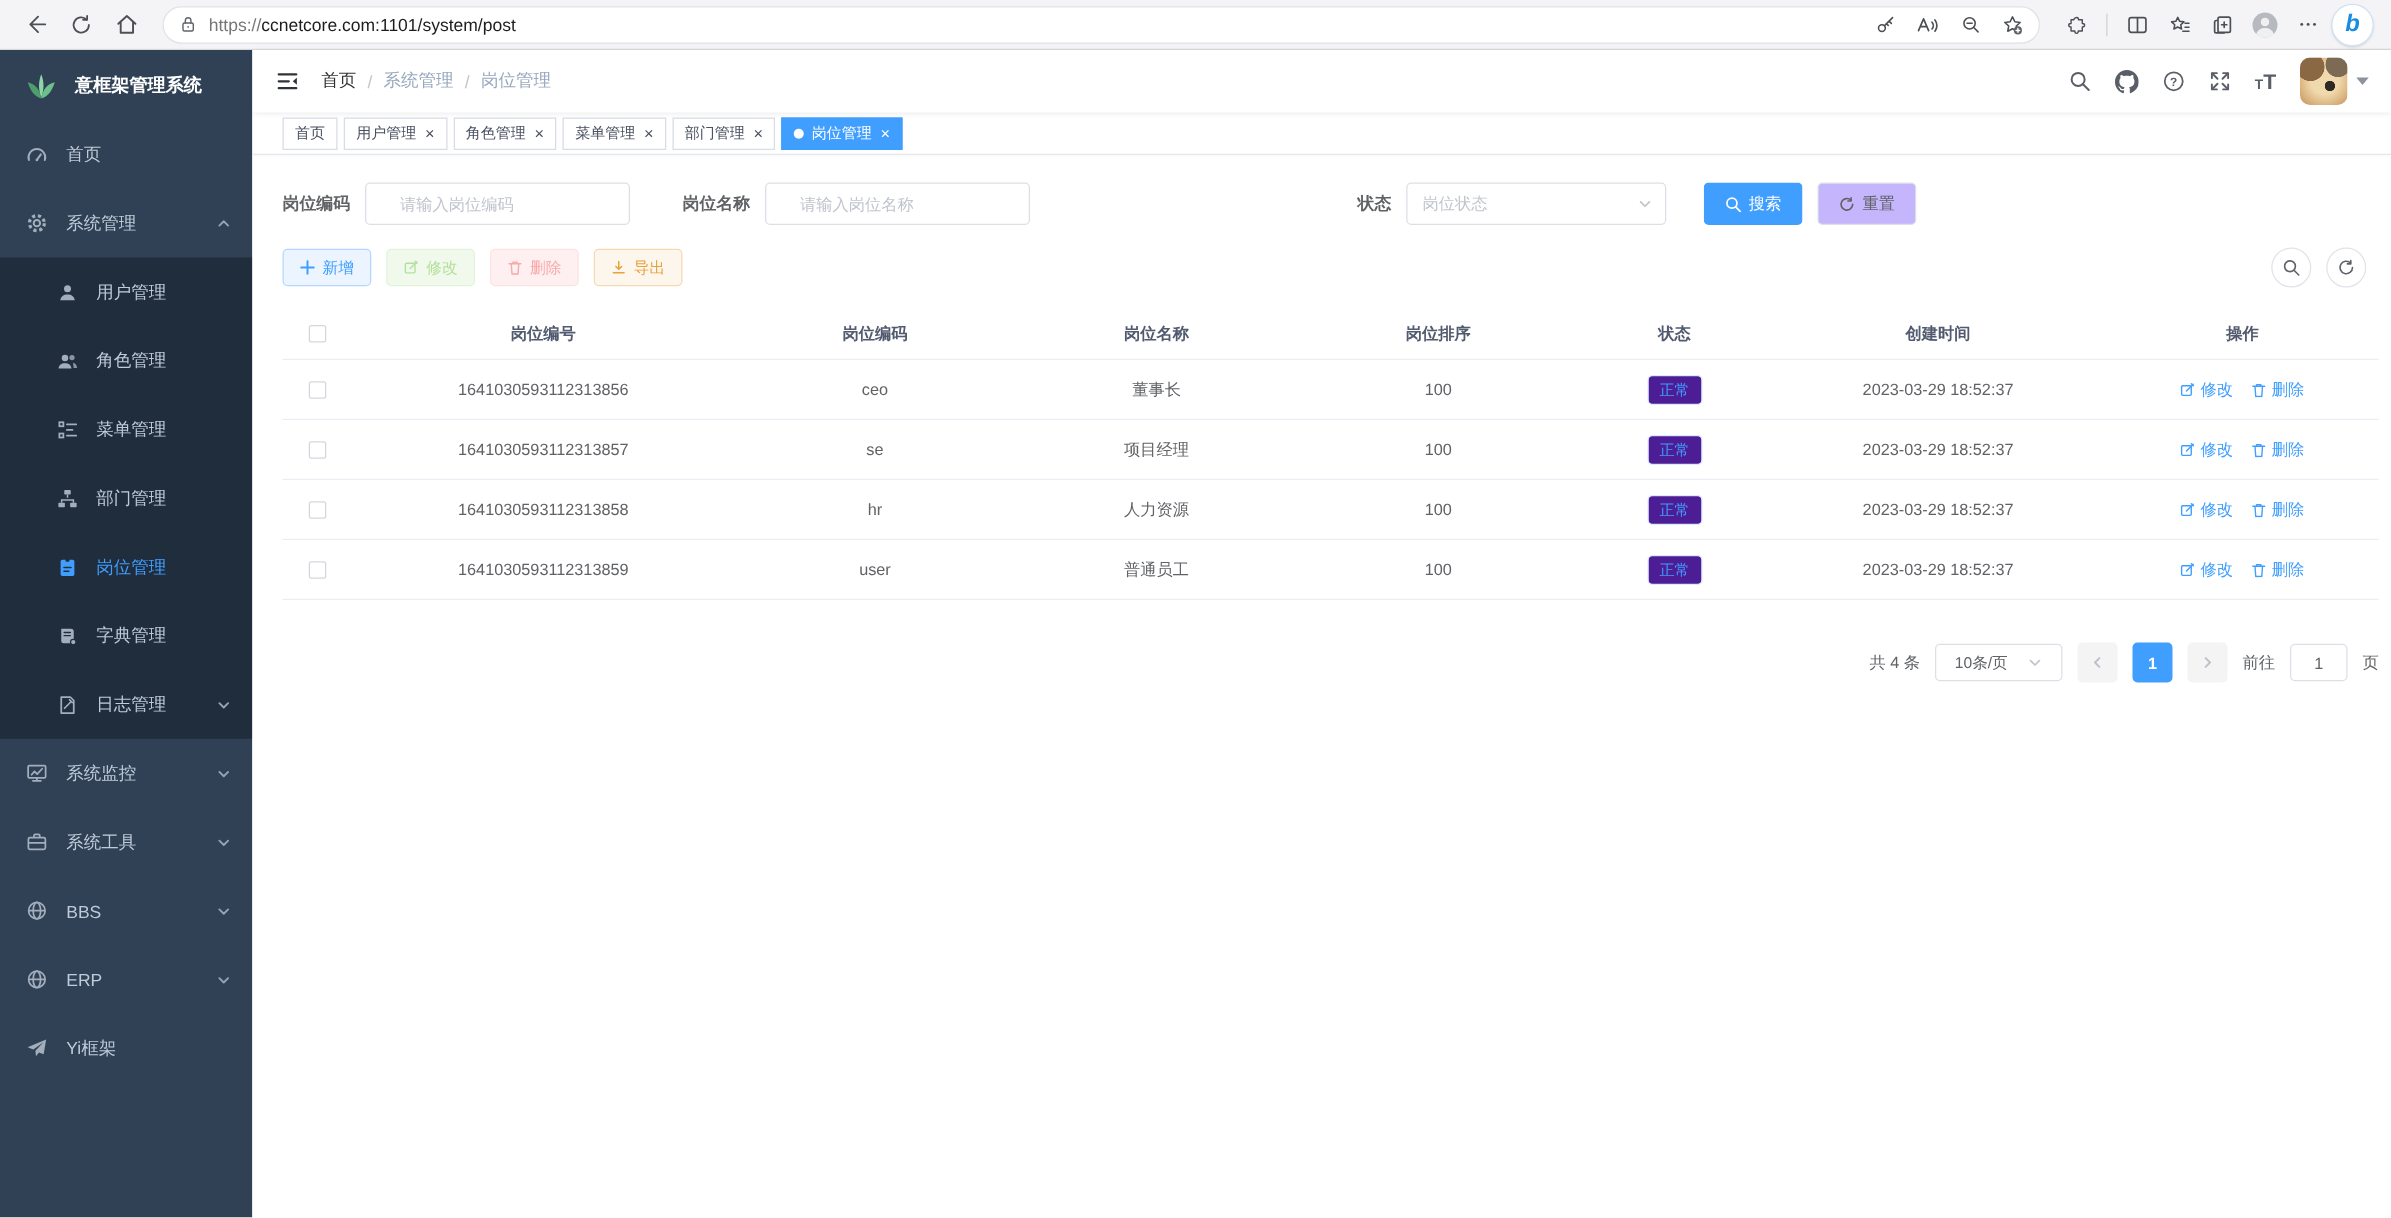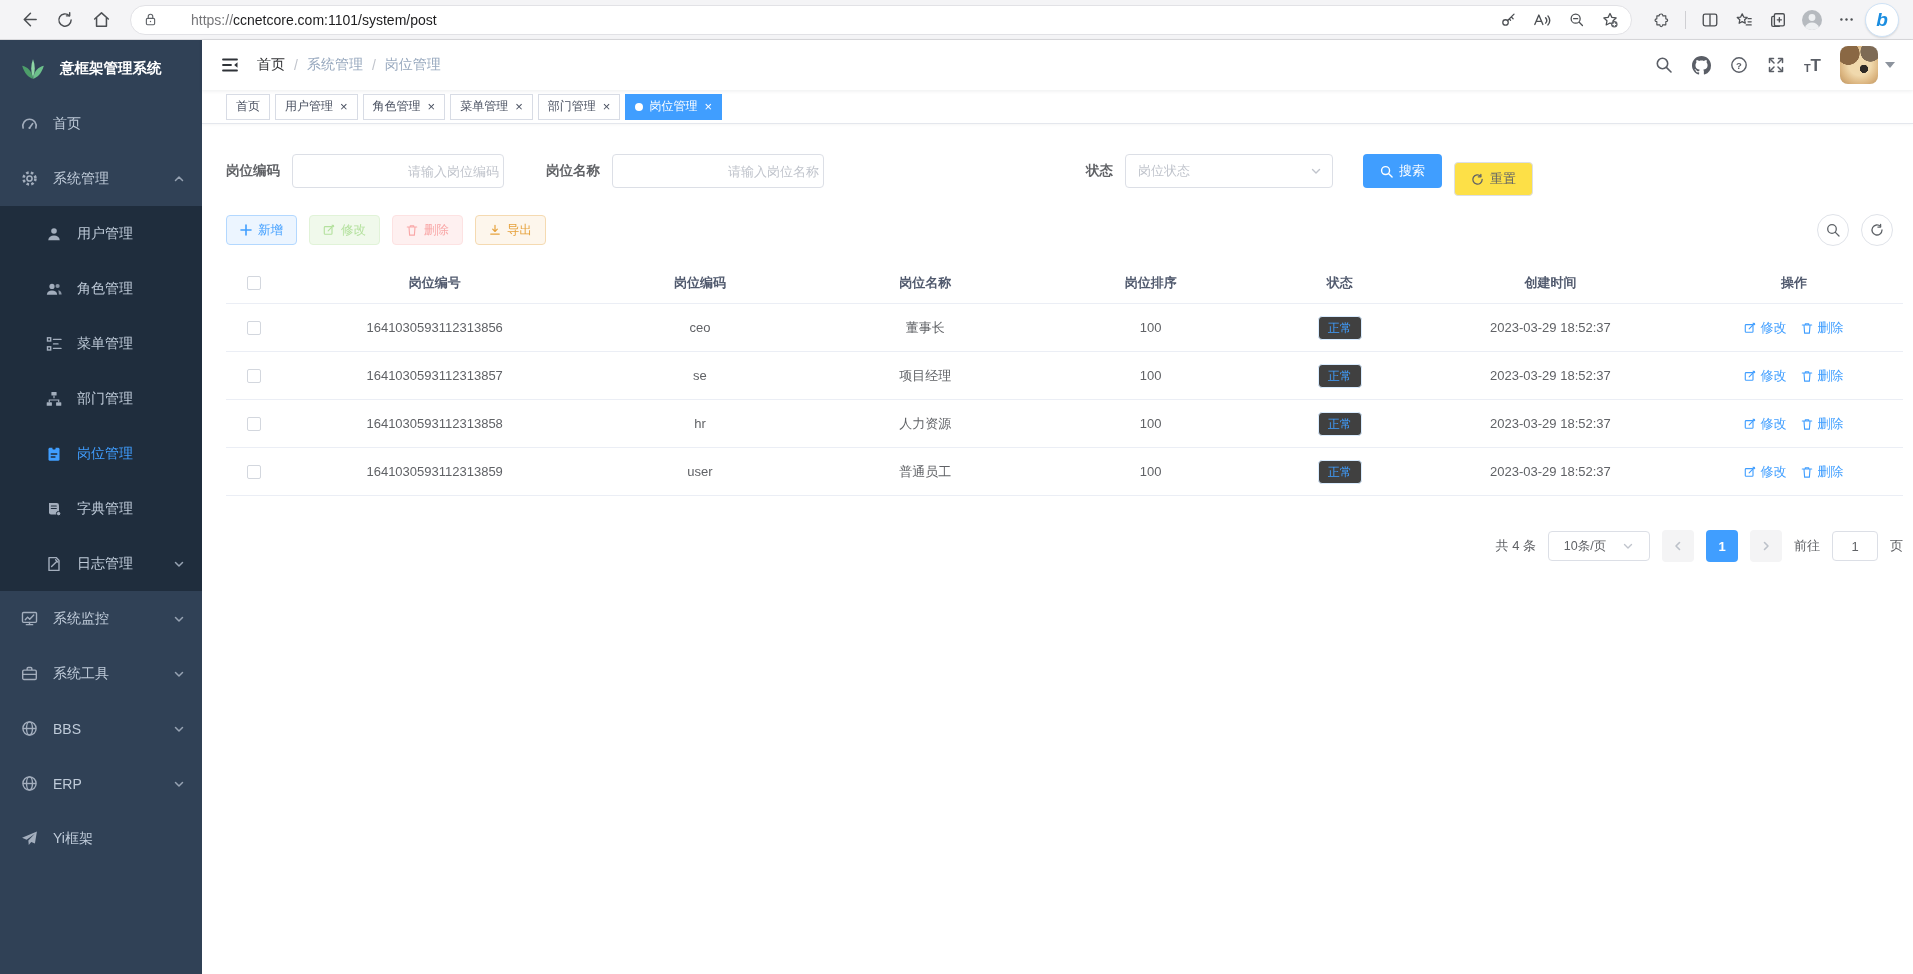--- a/index.html
+++ b/index.html
@@ -5,21 +5,21 @@
   * { box-sizing: border-box; margin: 0; padding: 0; }
   html,body { width: 1913px; height: 974px; overflow: hidden; }
   body { font-family: "Liberation Sans", "DejaVu Sans", sans-serif; background:#fff; color:#606266; }
   svg { display:block; }
 
   
   .chrome { height:40px; background:#f4f4f6; border-bottom:1px solid #d9d9dc; display:flex; align-items:center; padding:0 14px; gap:6px; }
   .c-btn { width:30px; height:30px; border-radius:6px; display:flex; align-items:center; justify-content:center; color:#4c4f53; flex:0 0 auto; cursor:pointer; }
   .url-pill { flex:1; height:30px; background:#fff; border:1px solid #e2e2e6; border-radius:15px; display:flex; align-items:center; padding:0 6px 0 12px; gap:9px; margin:0 8px; min-width:0; }
   .url-text { font-size:14px; color:#1d1d1f; white-space:nowrap; overflow:hidden; flex:1; }
-  .url-scheme { color:#767679;margin-left:24px; }
+  .url-scheme { color:#767679; }
   .pill-right { display:flex; align-items:center; gap:4px; margin-left:auto; }
   .chrome-right { display:flex; align-items:center; gap:4px; flex:0 0 auto; }
   .c-divider { width:1px; height:18px; background:#cfcfd3; margin:0 5px; }
   .edge-avatar-btn { width:30px; height:30px; display:flex; align-items:center; justify-content:center; }
   .bing-btn { width:34px; height:34px; border-radius:50%; background:#fff; border:1px solid #cfe3f7; display:flex; align-items:center; justify-content:center; box-shadow:0 1px 2px rgba(0,0,0,.12); cursor:pointer; }
   .bing-b { font-size:19px; font-weight:bold; font-style:italic; color:#1a8de0; line-height:1; }
 
   
   .app { display:flex; height:934px; }
   .sidebar { width:202px; flex:0 0 auto; background:#304156; overflow:hidden; }
@@ -62,45 +62,45 @@
   .tag { height:26px; display:inline-flex; align-items:center; gap:4px; padding:0 9px; background:#fff; border:1px solid #d8dce5; color:#495060; font-size:12px; cursor:pointer; }
   .tag .dot { width:8px; height:8px; border-radius:50%; background:#fff; margin-right:2px; }
   .tag .x { font-size:13px; color:inherit; margin-left:3px; cursor:pointer; line-height:1; }
   .tag.active { background:#409EFF; border-color:#409EFF; color:#fff; }
 
   
   .content { flex:1; padding:22px 10px 0 24px; background:#fff; }
   .filter-row { display:flex; align-items:center; }
   .f-item { display:flex; align-items:center; gap:12px; }
   .f-label { font-size:13.5px; font-weight:bold; color:#606266; white-space:nowrap; }
-  .inp { width:212px; height:34px; border:1px solid #dcdfe6; border-radius:4px; padding:0 4px; font-size:13px; color:#606266; font-family:inherit; outline:none; background:#fff;text-align:right; }
+  .inp { width:212px; height:34px; border:1px solid #dcdfe6; border-radius:4px; padding:0 27px; font-size:13px; color:#606266; font-family:inherit; outline:none; background:#fff; }
   .inp::placeholder { color:#c0c4cc; }
   .sel { width:208px; height:34px; border:1px solid #dcdfe6; border-radius:4px; background:#fff; display:flex; align-items:center; justify-content:space-between; padding:0 10px 0 12px; font-size:13px; color:#c0c4cc; cursor:pointer; }
   .btn { height:34px; padding:0 16px; border-radius:4px; font-size:13px; font-family:inherit; display:inline-flex; align-items:center; gap:6px; cursor:pointer; border:1px solid transparent; }
   .btn-primary { background:#409EFF; color:#fff; }
-  .btn-default { background:#fde047; border-color:#dcdfe6; color:#606266;margin-top:16px; }
+  .btn-default { background:#c4b5fd; border-color:#dcdfe6; color:#606266; }
 
   .tool-row { margin-top:18px; display:flex; align-items:center; gap:12px; }
   .btn-mini { height:30px; padding:0 13px; border-radius:4px; font-size:12.5px; font-family:inherit; display:inline-flex; align-items:center; gap:6px; border:1px solid; cursor:pointer; }
   .b-add { color:#409EFF; background:#ecf5ff; border-color:#b3d8ff; }
   .b-edit { color:#b3e19d; background:#f0f9eb; border-color:#e1f3d8; cursor:not-allowed; }
   .b-del { color:#f9a7a7; background:#fef0f0; border-color:#fde2e2; cursor:not-allowed; }
   .b-exp { color:#e6a23c; background:#fdf6ec; border-color:#f5dab1; }
   .round-btns { margin-left:auto; display:flex; gap:12px; padding-right:10px; }
   .rbtn { width:32px; height:32px; border-radius:50%; background:#fff; border:1px solid #e0e3e9; color:#5f6368; display:flex; align-items:center; justify-content:center; cursor:pointer; }
 
   
   .table { margin-top:16px; width:100%; }
   .tr { display:grid; grid-template-columns:56px 2.1fr 1.55fr 1.55fr 1.55fr 1.05fr 1.85fr 1.5fr; align-items:center; border-bottom:1px solid #ebeef5; }
   .thead { height:42px; }
   .thead .td { color:#515a6e; font-weight:bold; font-size:13px; }
   .trow { height:48px; }
   .td { text-align:center; font-size:13px; color:#606266; }
   input.cb { appearance:none; -webkit-appearance:none; width:14px; height:14px; border:1px solid #d3d7de; border-radius:2px; background:#fff; display:block; margin:0 auto; cursor:pointer; }
-  .status-tag { display:inline-block; height:24px; line-height:22px; padding:0 9px; background:#404040; border:1px solid #d9ecff; color:#409EFF; border-radius:4px; font-size:12px; }
+  .status-tag { display:inline-block; height:24px; line-height:22px; padding:0 9px; background:#4c1d95; border:1px solid #d9ecff; color:#409EFF; border-radius:4px; font-size:12px; }
   .acts { display:flex; justify-content:center; gap:15px; }
   .act { color:#409EFF; font-size:13px; display:inline-flex; align-items:center; gap:4px; cursor:pointer; }
 
   
   .pager { margin-top:34px; display:flex; align-items:center; justify-content:flex-end; gap:12px; font-size:13px; color:#606266; padding-right:0; }
   .psel { width:102px; height:30px; border:1px solid #dcdfe6; border-radius:4px; background:#fff; display:flex; align-items:center; justify-content:center; gap:16px; font-size:12.5px; color:#606266; cursor:pointer; }
   .pbtn { width:32px; height:32px; border-radius:4px; background:#f4f4f5; color:#bcc1c9; display:flex; align-items:center; justify-content:center; cursor:pointer; }
   .pcur { width:32px; height:32px; border-radius:4px; background:#409EFF; color:#fff; font-weight:bold; display:flex; align-items:center; justify-content:center; font-size:13px; cursor:pointer; }
   .ginp { width:46px; height:30px; border:1px solid #dcdfe6; border-radius:4px; text-align:center; font-size:13px; color:#606266; font-family:inherit; outline:none; }
 </style>

